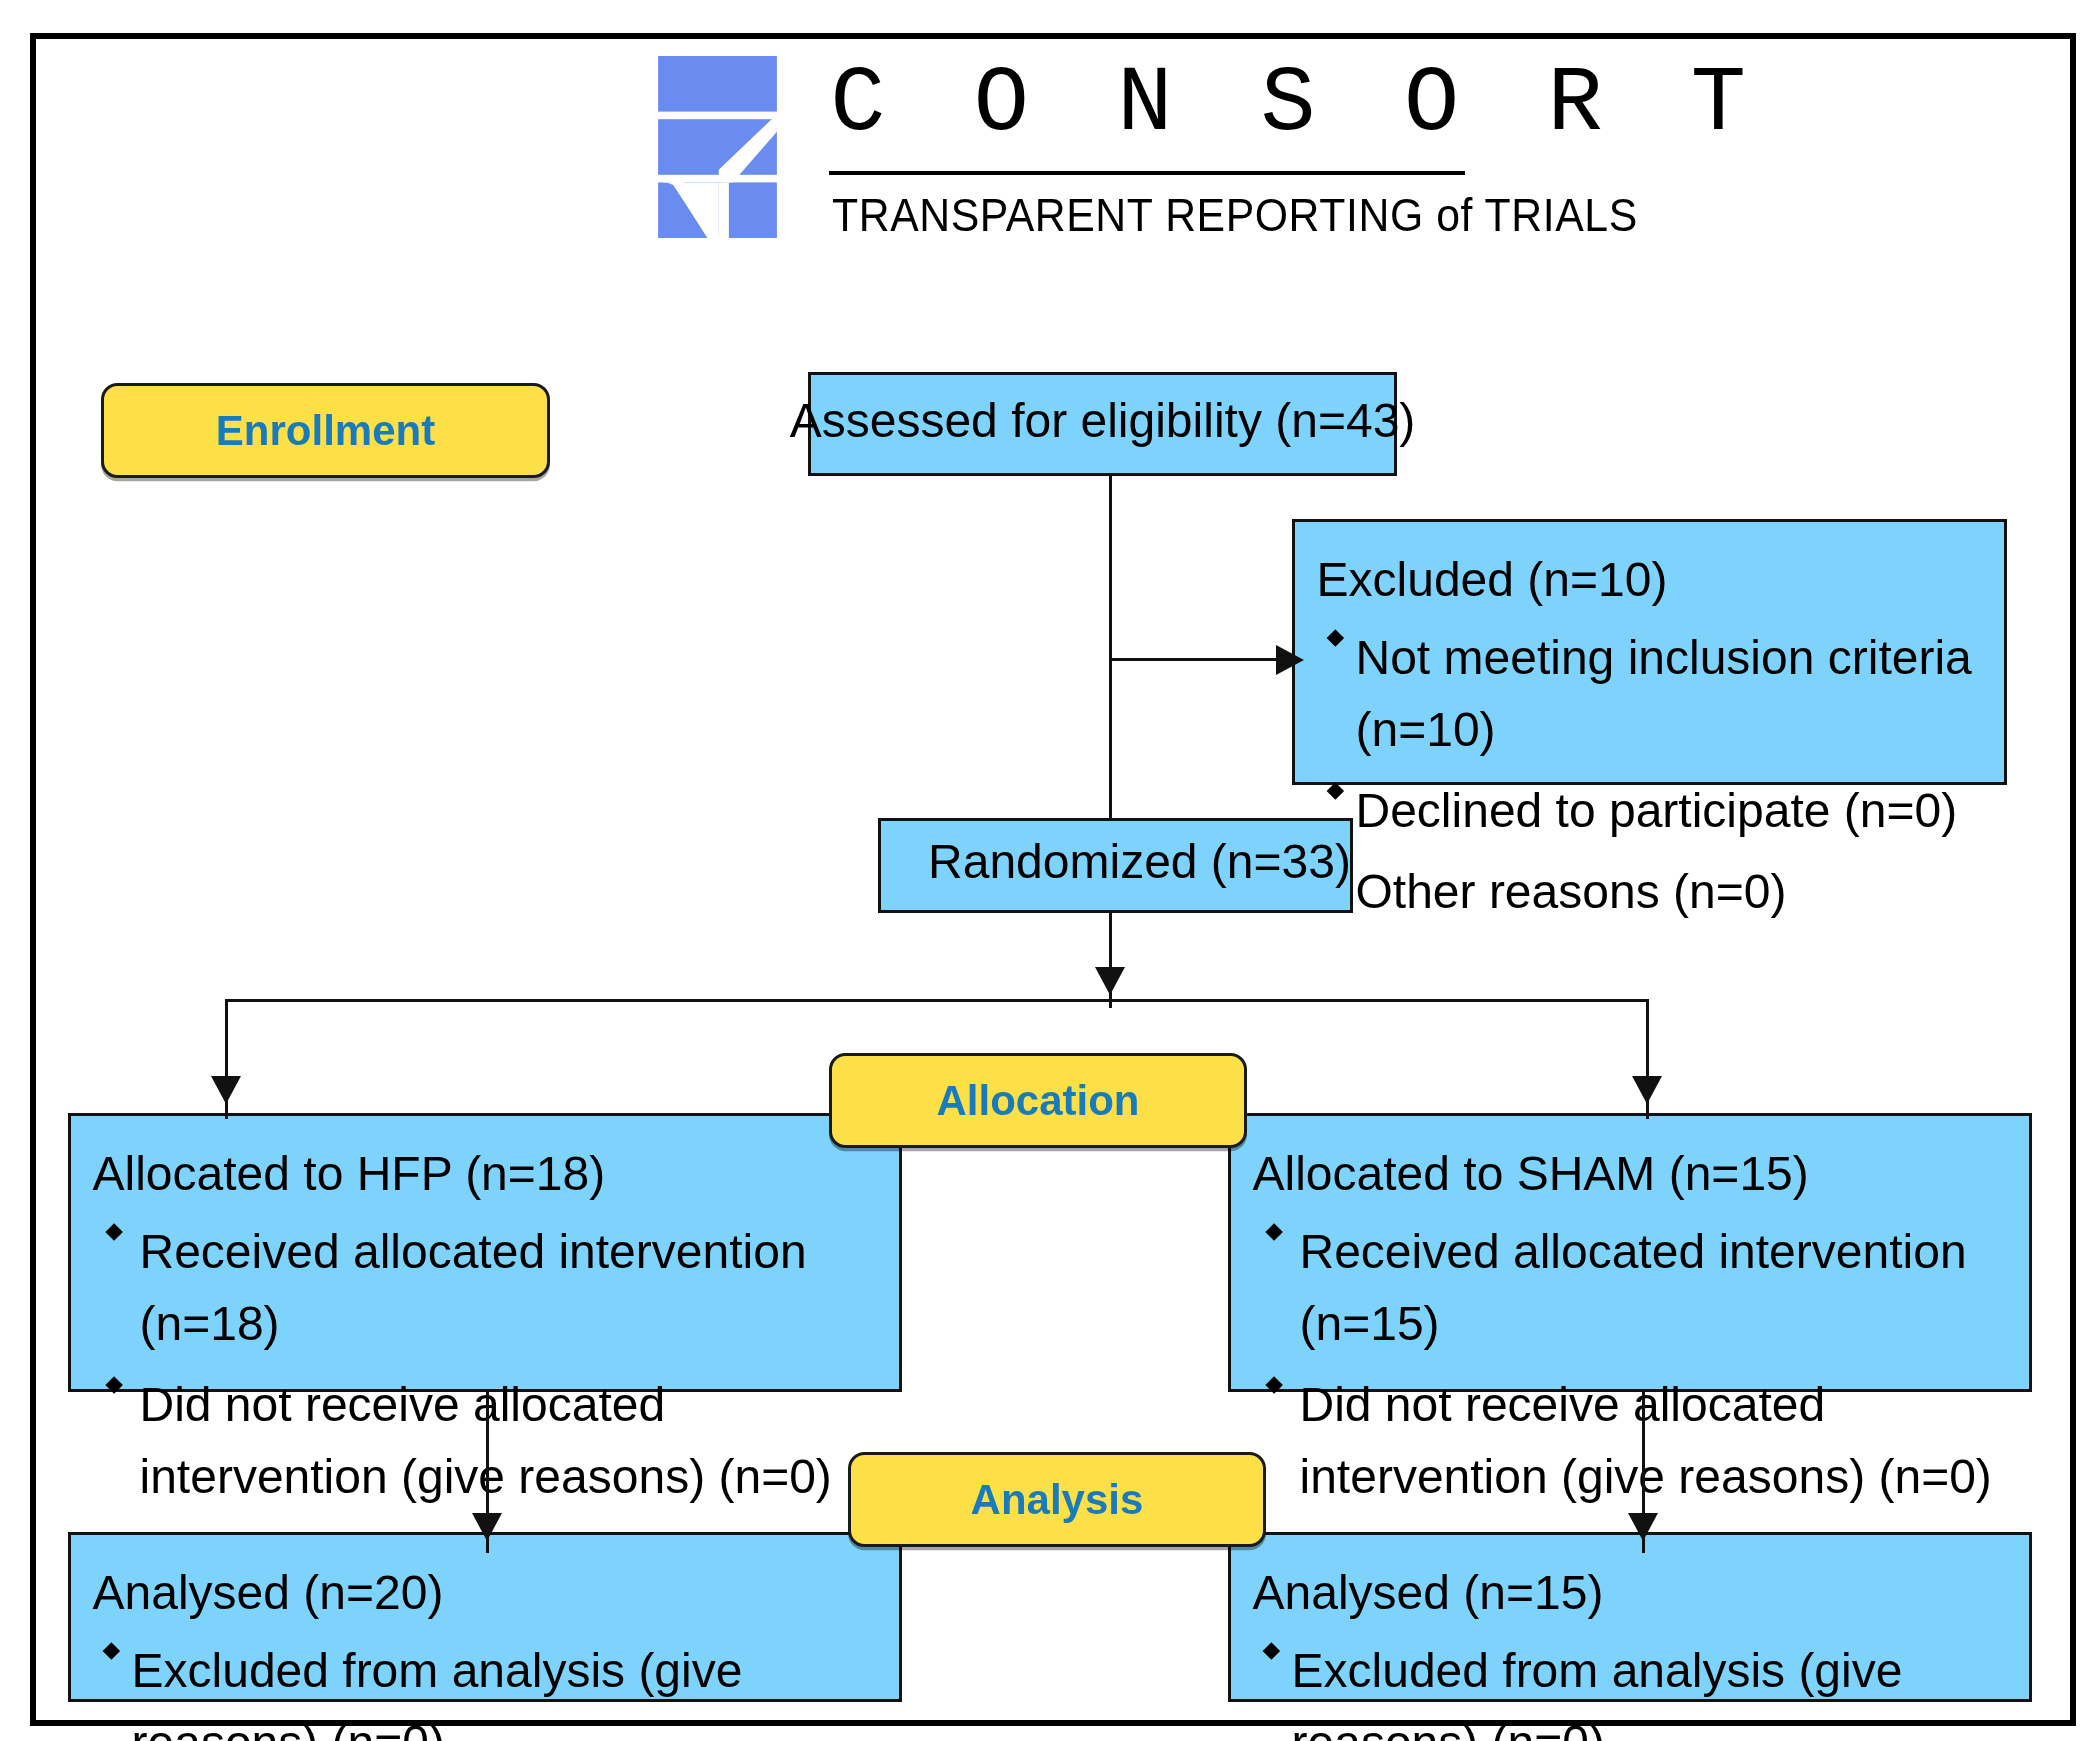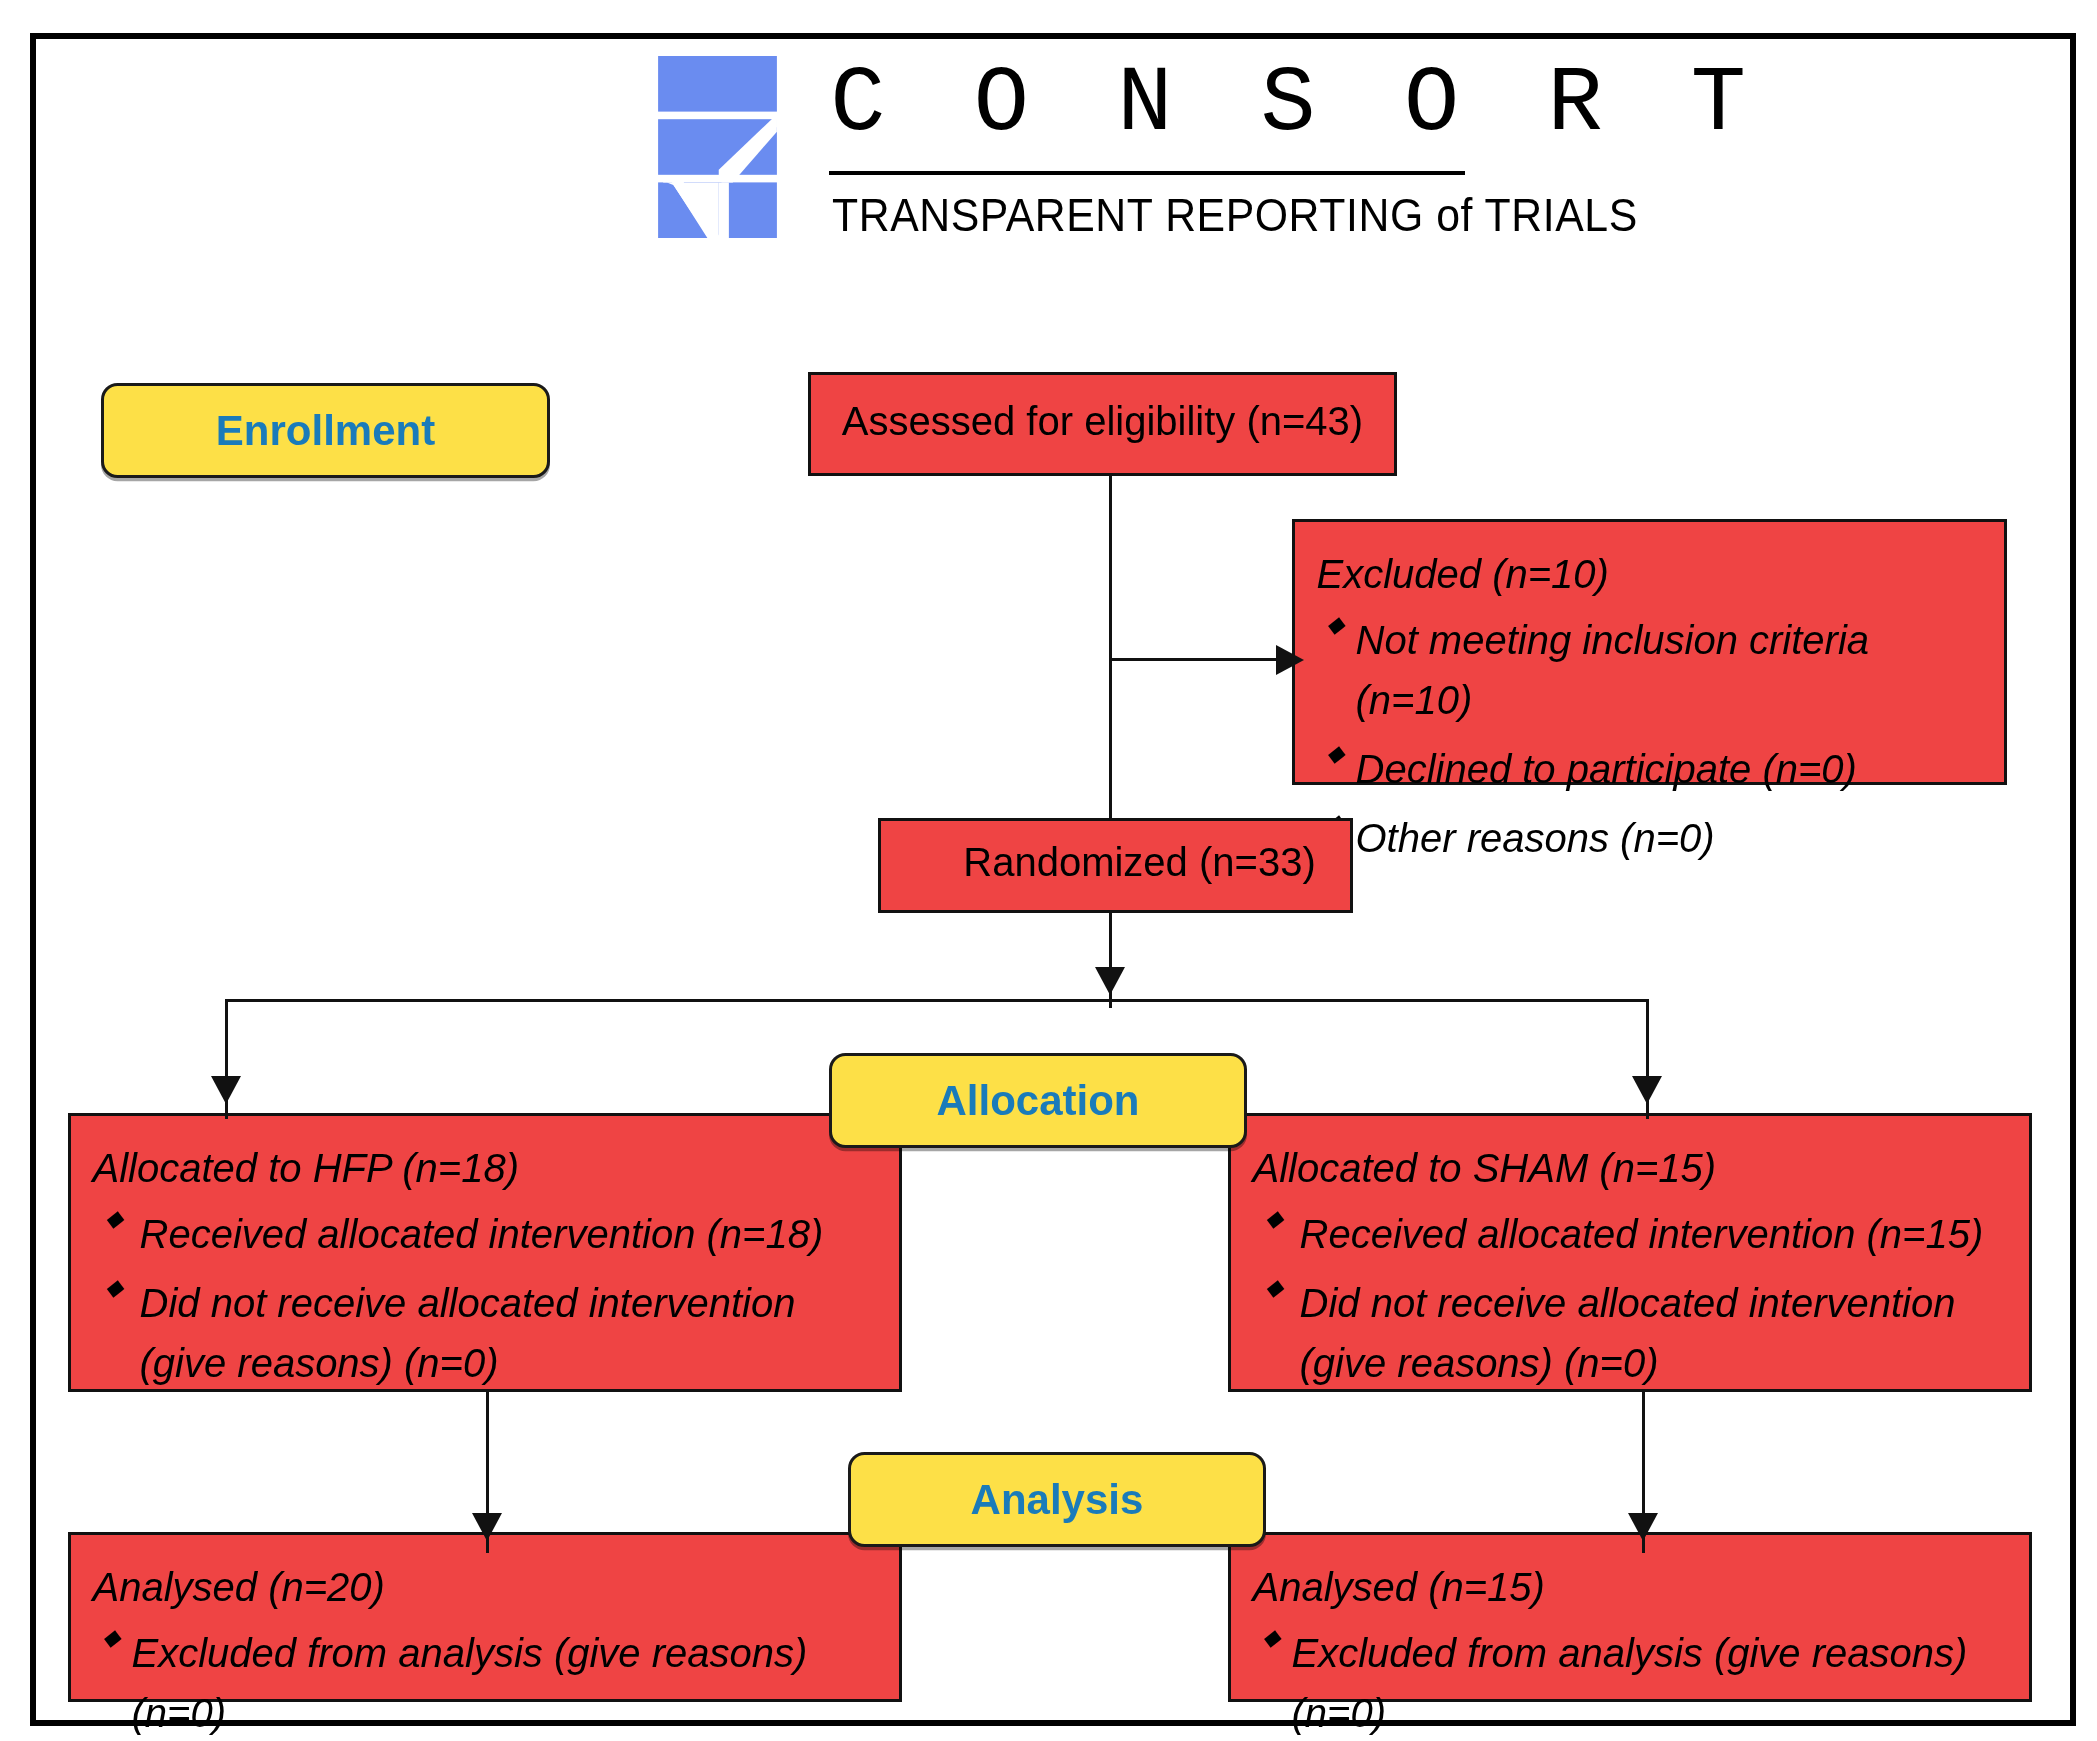--- a/index.html
+++ b/index.html
@@ -80,36 +80,35 @@
     letter-spacing: 0.6px;
     color: #000000;
     white-space: nowrap;
     transform: scaleX(0.93);
     transform-origin: left center;
   }
 
   
   .fbox {
     position: absolute;
-    background: #ef4444;
+    background: #7dd3fc;
     border: 3.2px solid #111111;
     box-sizing: border-box;
-    font-size: 40px;
+    font-size: 48px;
     color: #000000;
     line-height: 1.5;
   }
   .fbox-center {
     display: flex;
     align-items: center;
     justify-content: center;
     text-align: center;
   }
   .fbox-left {
     padding: 21.5px 16.5px 12.7px 21.5px;
-    font-style: italic;
   }
 
   .hdr-line {
     margin: 0 0 6.3px 0;
     white-space: nowrap;
   }
   ul.bullets {
     margin: 0;
     padding: 0;
     list-style: none;

